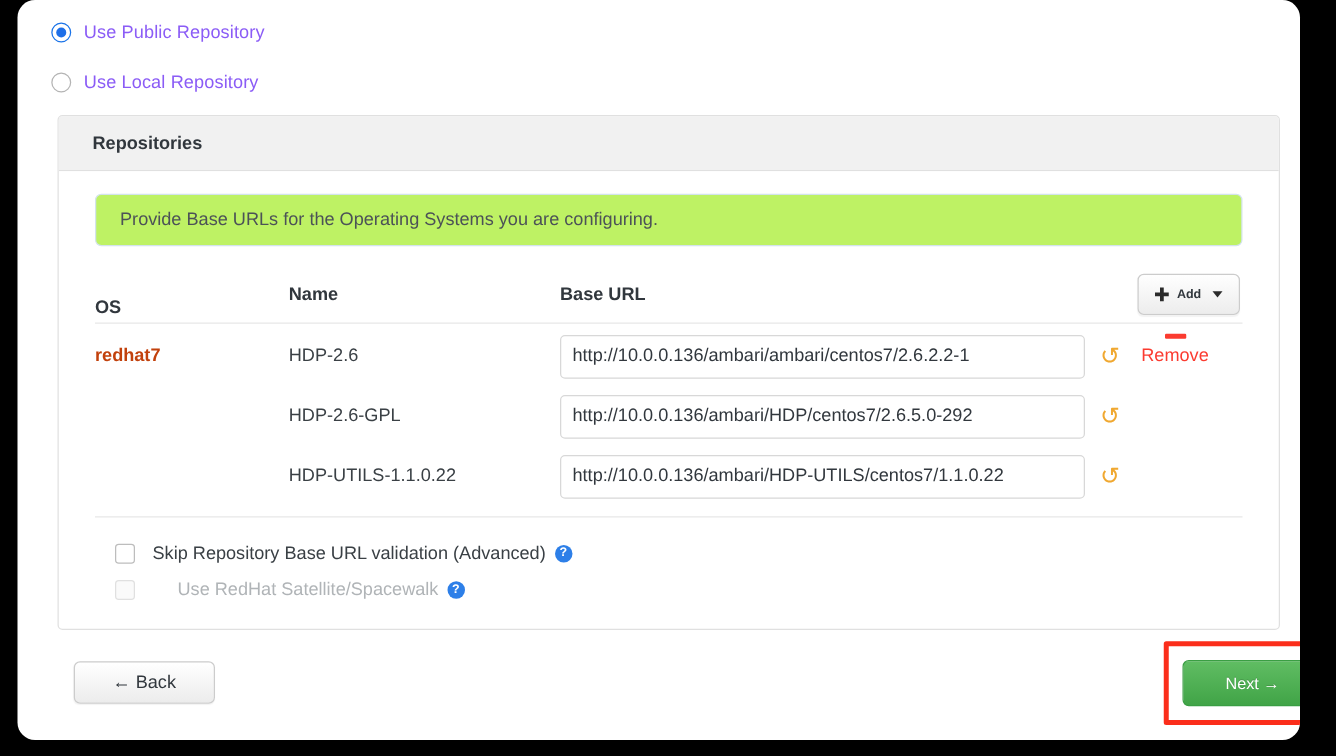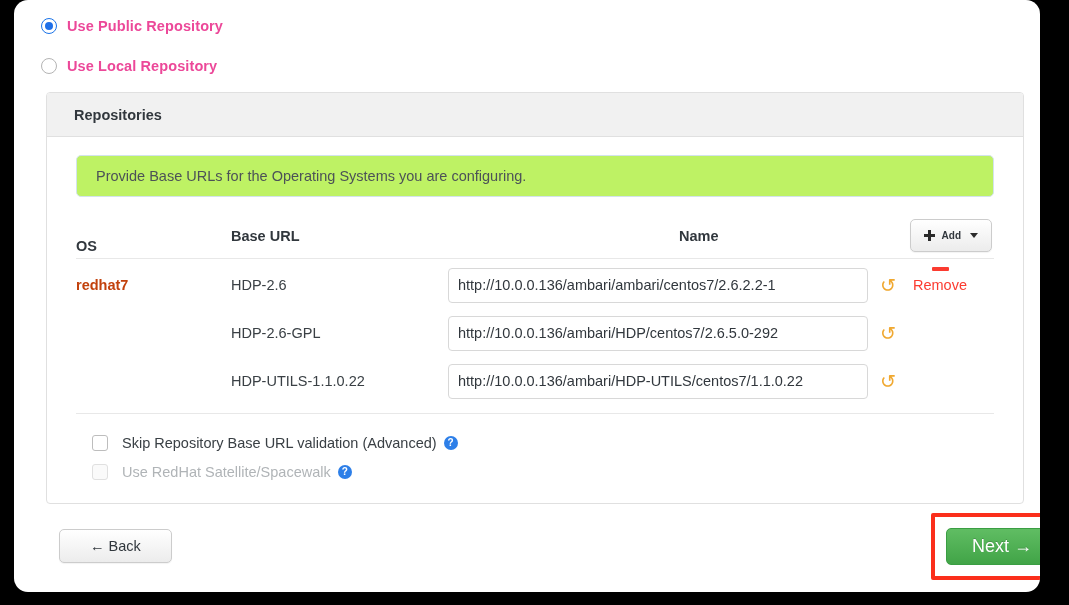--- a/index.html
+++ b/index.html
@@ -55,22 +55,22 @@
     content: "";
     position: absolute;
     left: 50%; top: 50%;
     width: 8px; height: 8px;
     margin-left: -4px; margin-top: -4px;
     border-radius: 50%;
     background: #1e6fe8;
   }
   .radio-label {
     font-size: 14.5px;
-    font-weight: bold;
-    color: #ec4899;
+    font-weight: normal;
+    color: #8b5cf6;
     letter-spacing: 0.1px;
     white-space: nowrap;
   }
 
   
   .panel {
     position: absolute;
     left: 32px; top: 92px;
     width: 978px; height: 412px;
     background: #ffffff;
@@ -248,21 +248,21 @@
     flex: none;
   }
   .chk.disabled { border-color: #e0e0e0; background: #fafafa; }
   .chk-label {
     font-size: 14.5px;
     color: #3a4045;
     display: flex;
     align-items: center;
     gap: 7px;
   }
-  .chk-label.disabled { color: #b0b4b7; }
+  .chk-label.disabled { color: #b0b4b7; margin-left: 20px; }
 
   .help-ic {
     width: 14px; height: 14px;
     border-radius: 50%;
     background: #2d7fe8;
     color: #ffffff;
     font-size: 10px;
     font-weight: bold;
     line-height: 14px;
     text-align: center;
@@ -295,21 +295,21 @@
     background: transparent;
   }
   .btn-next {
     position: absolute;
     left: 11px; top: 11px;
     width: 112px; height: 37px;
     border: 1px solid #3a9e43;
     border-radius: 5px;
     background: linear-gradient(to bottom, #60bd63 0%, #41a447 100%);
     color: #ffffff;
-    font-size: 18px;
+    font-size: 13px;
     font-family: "Liberation Sans", sans-serif;
     cursor: pointer;
     text-shadow: 0 -1px 0 rgba(0,0,0,0.18);
   }
 </style>
 </head>
 <body>
 
 <div class="screen">
   <div class="card">
@@ -331,22 +331,22 @@
       <div class="panel-body">
 
         <div class="alert">
           <span class="alert-text">Provide Base URLs for the Operating Systems you are configuring.</span>
         </div>
 
         <div class="tbl">
 
           <div class="tbl-head">
             <div class="th col-os">OS</div>
+            <div class="th col-name">Name</div>
             <div class="th col-url">Base URL</div>
-            <div class="th col-name">Name</div>
             <div class="col-act">
               <button class="btn-add">
                 <span class="plus-ic"></span>
                 <span>Add</span>
                 <span class="caret-dn"></span>
               </button>
             </div>
           </div>
 
           <div class="tbl-body">

